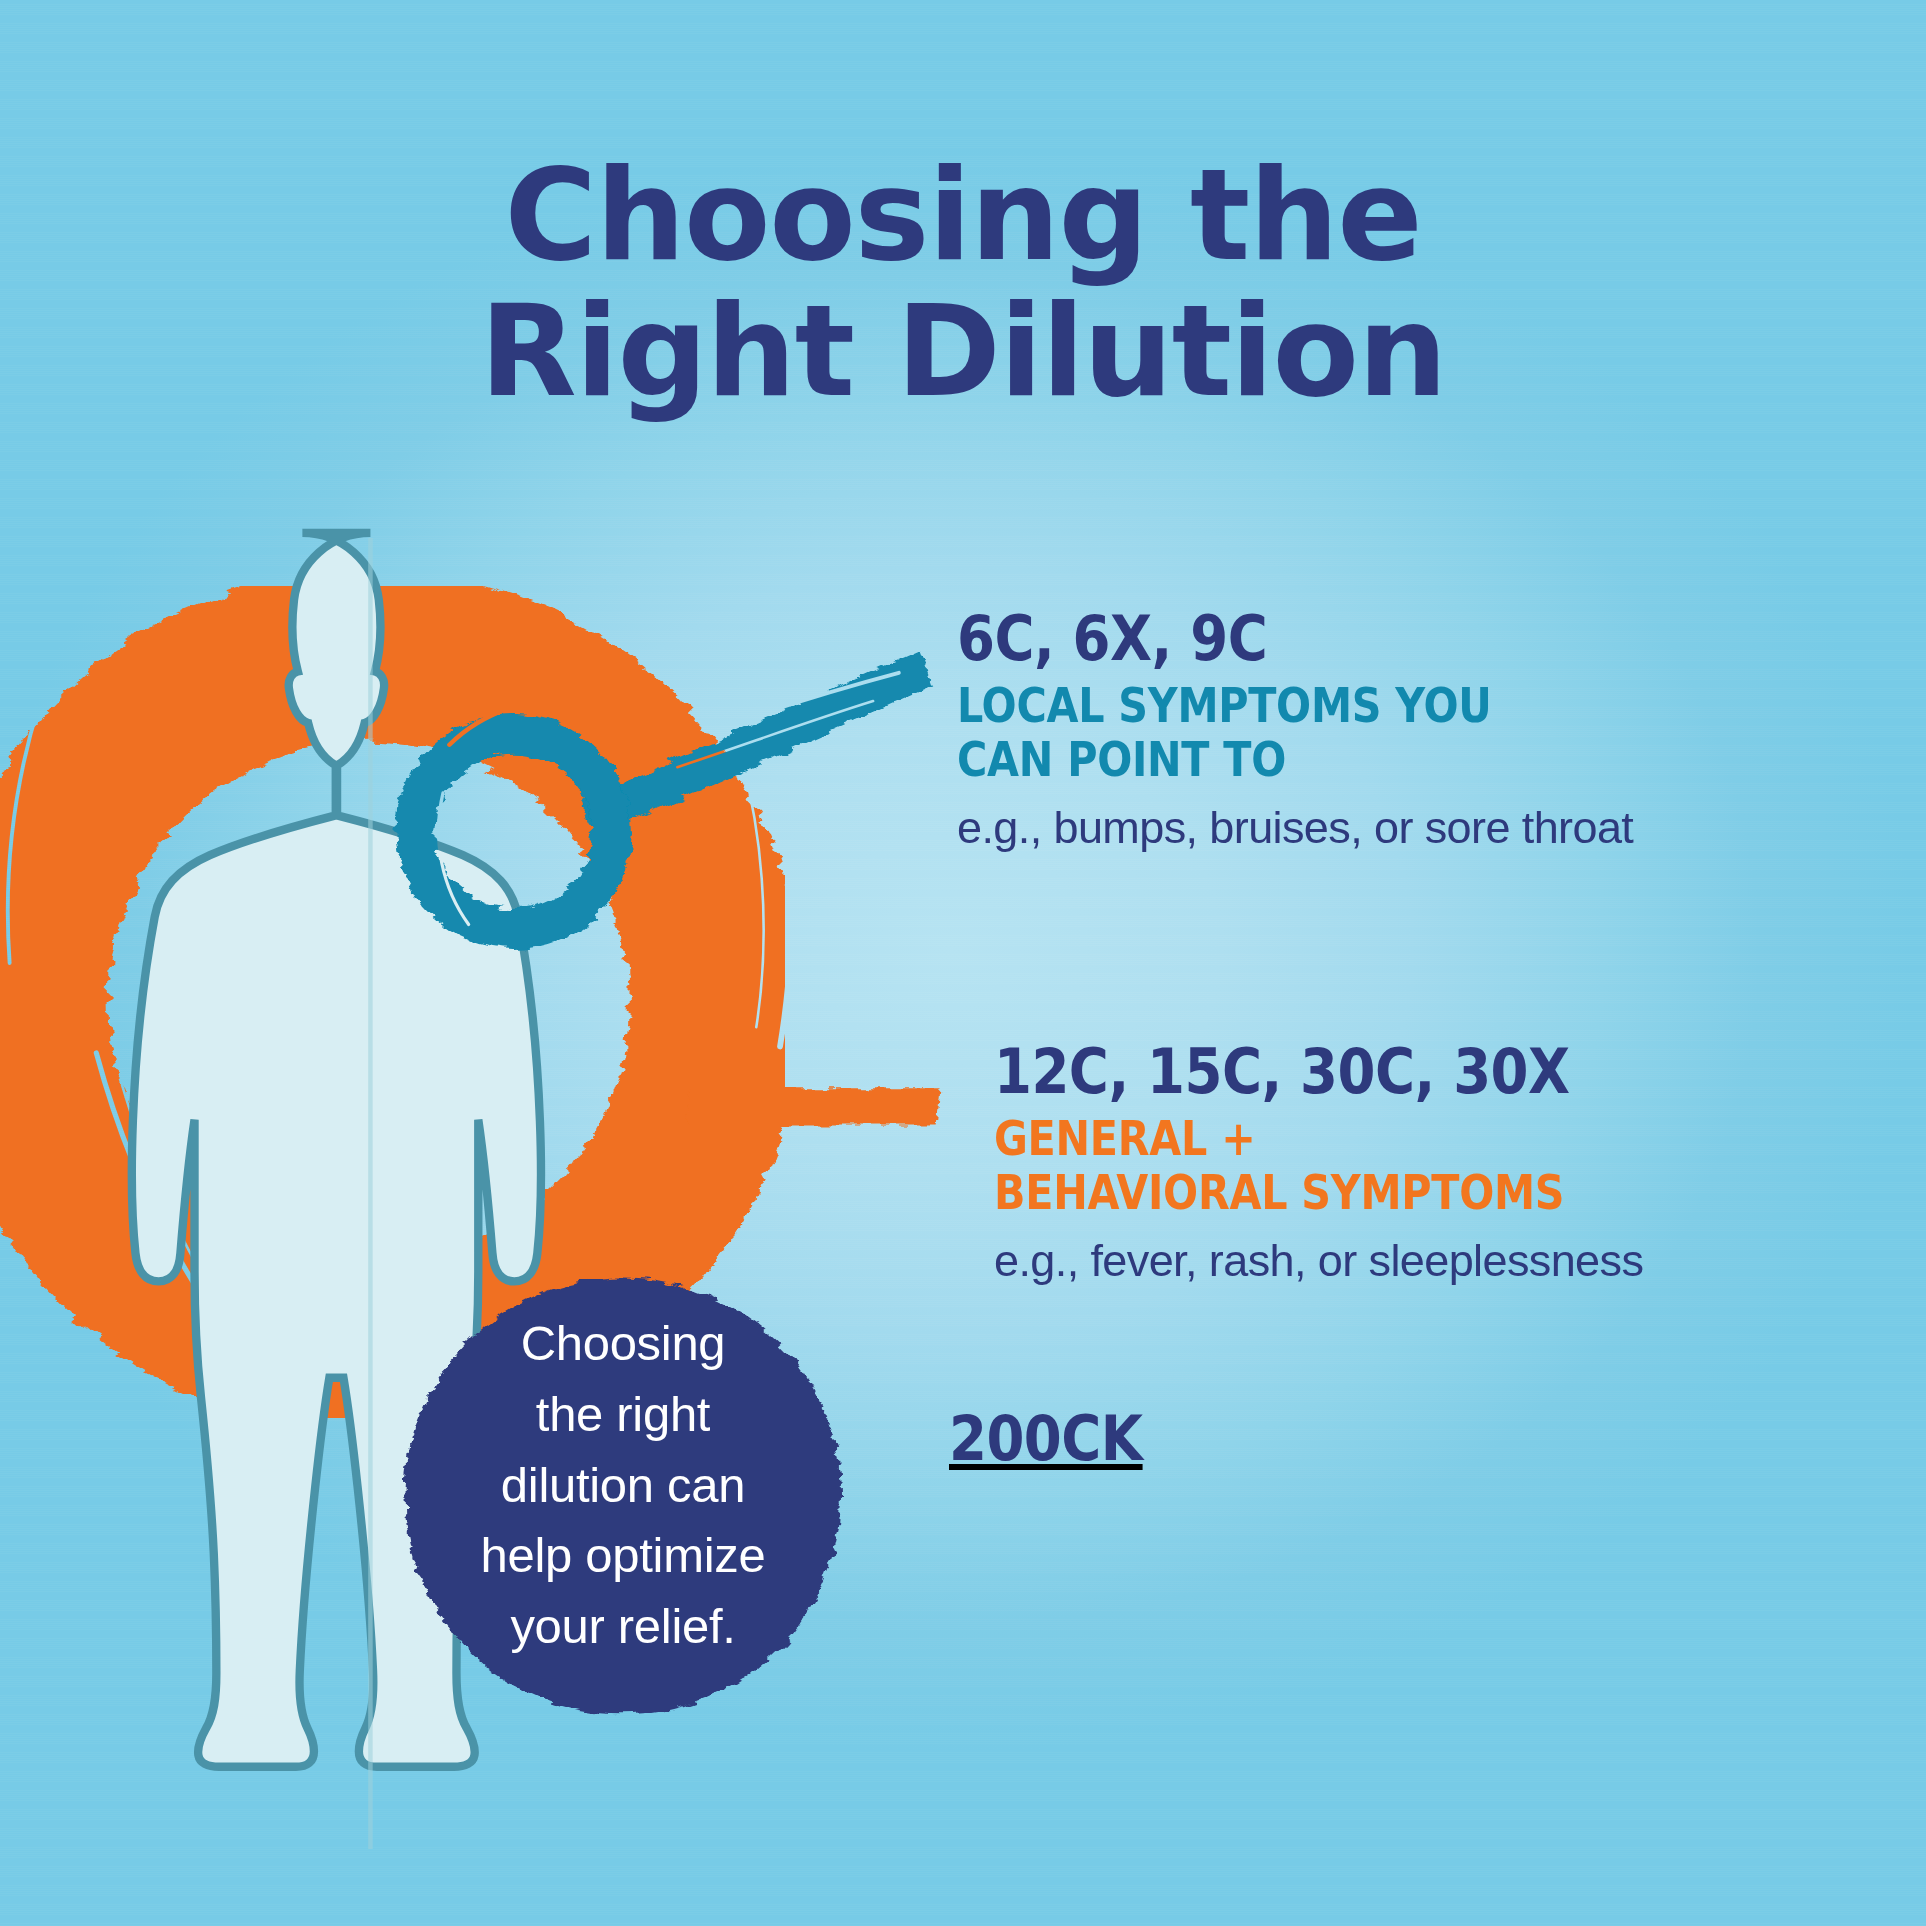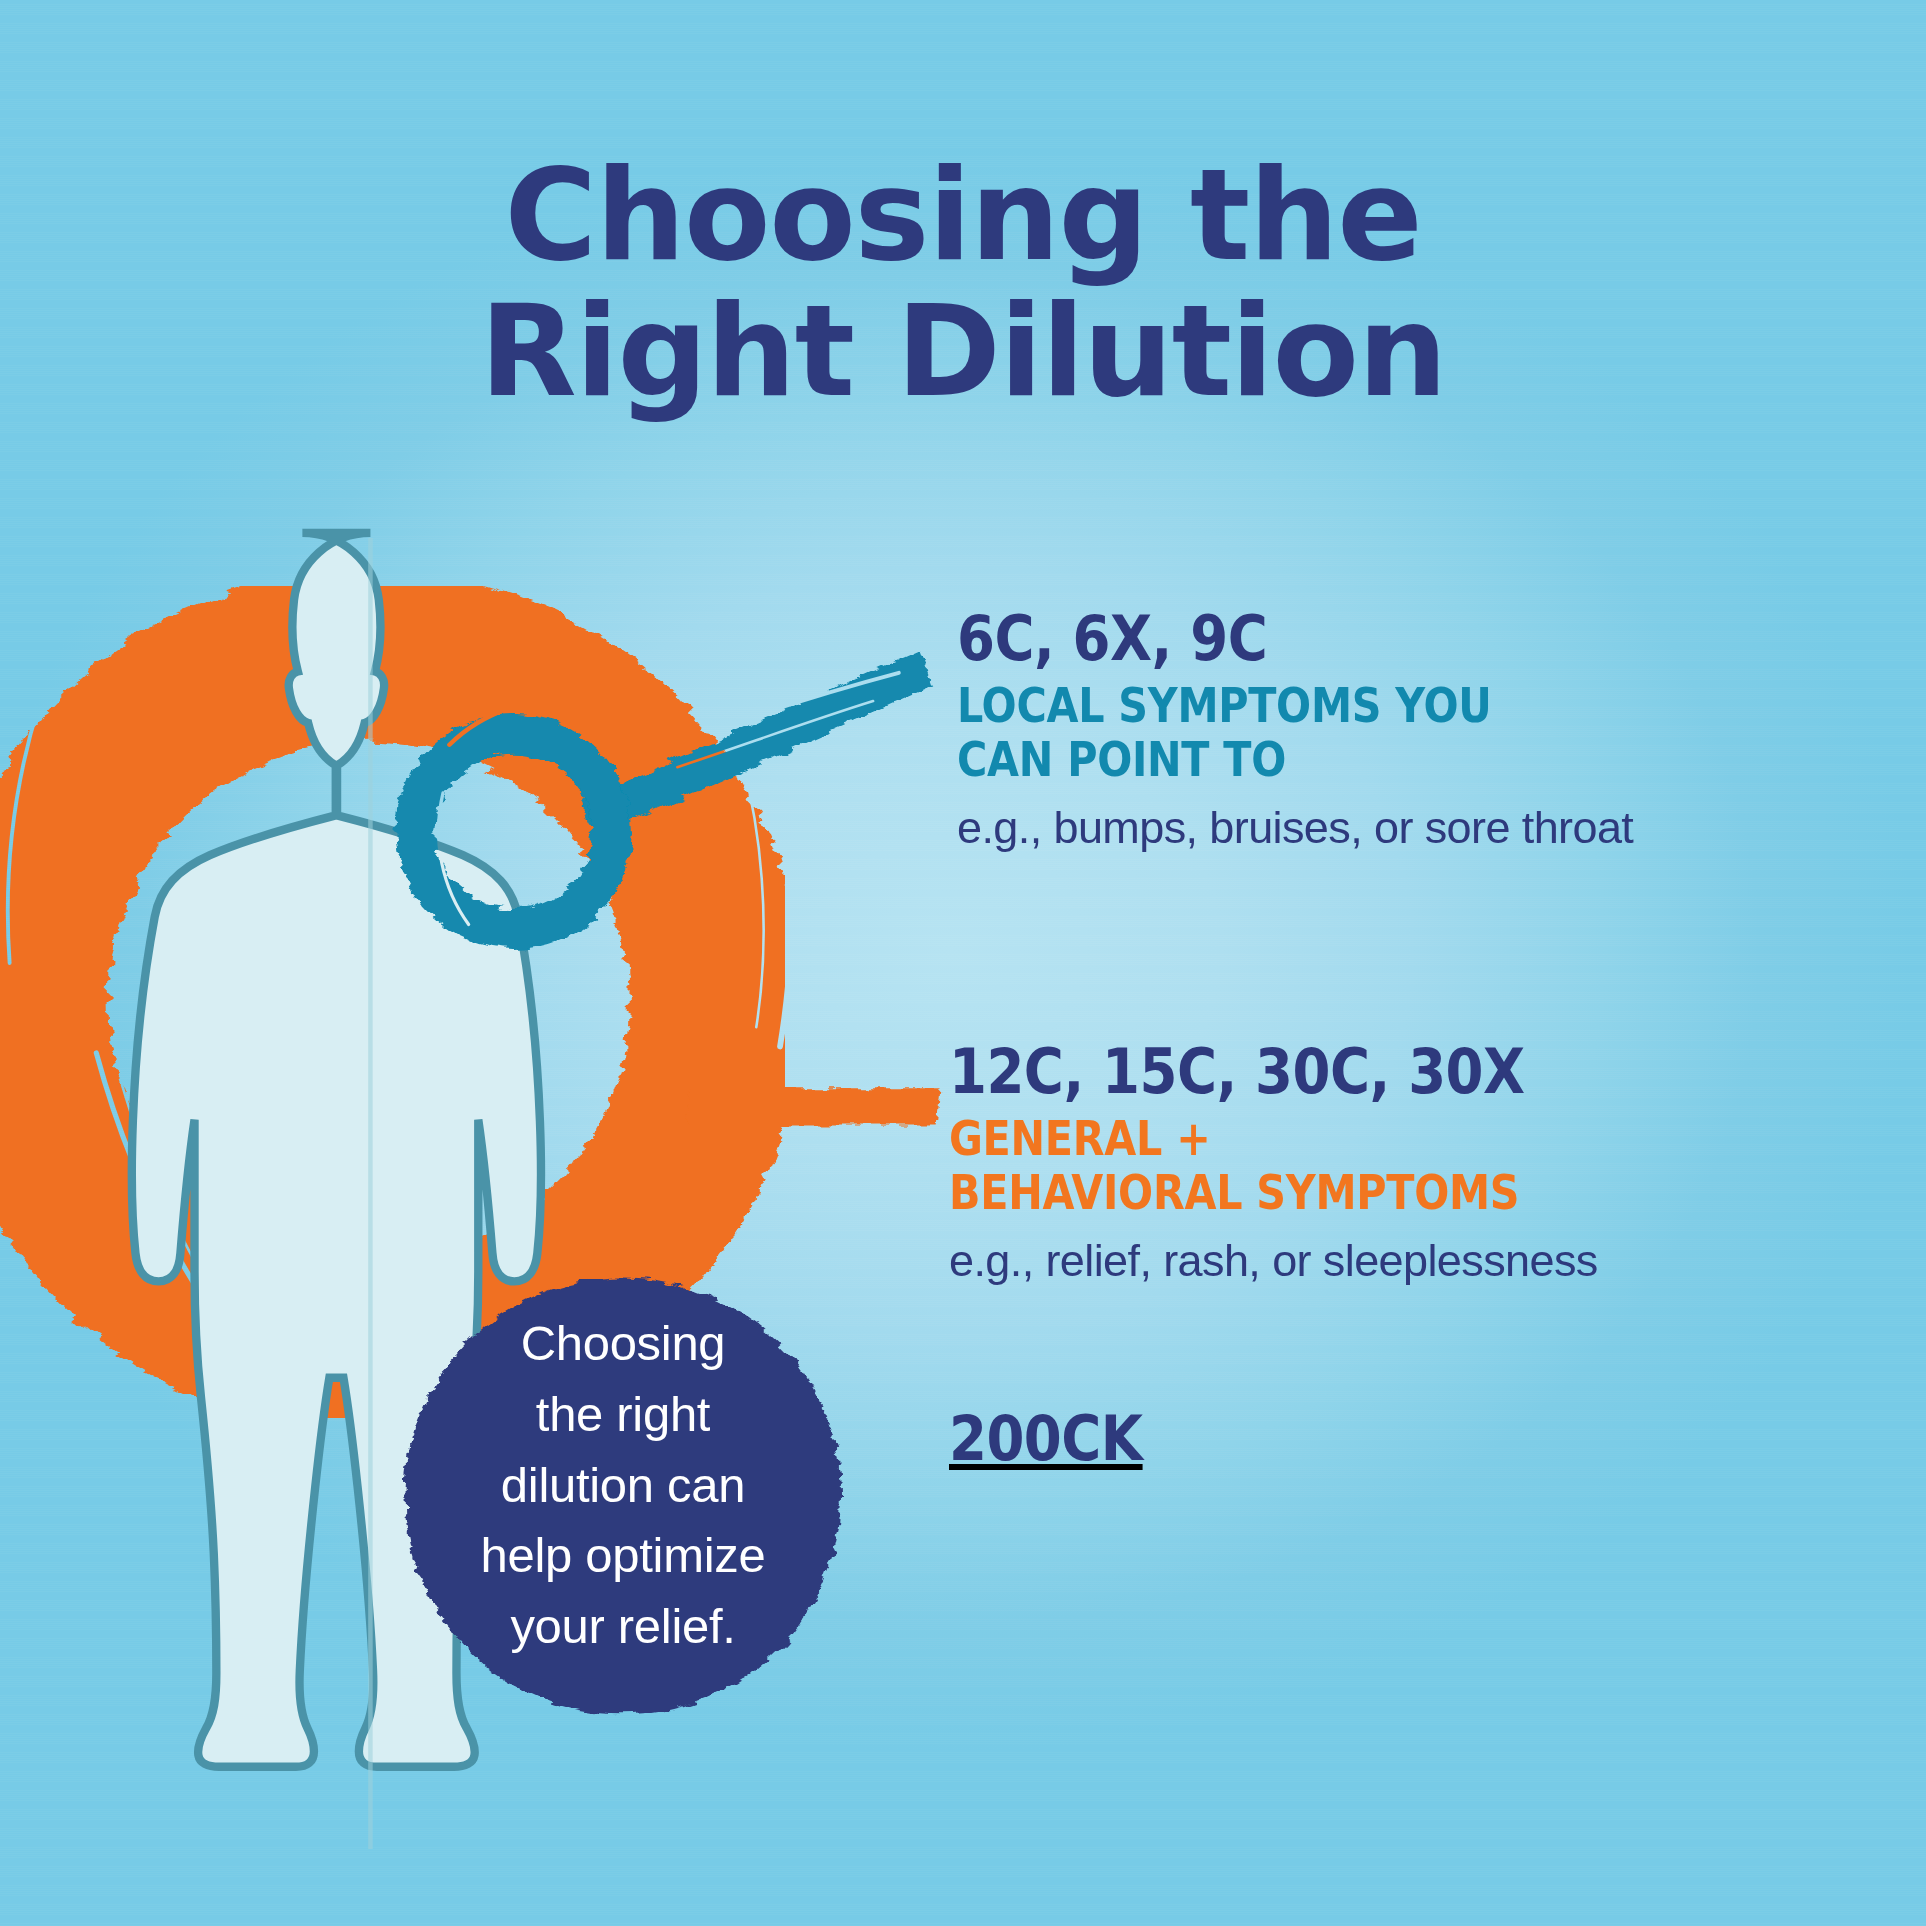--- a/index.html
+++ b/index.html
@@ -39,21 +39,21 @@
     font-size:126px;
     line-height:1.08;
     font-weight:700;
     letter-spacing:-1.3px;
     font-family:"DejaVu Sans", sans-serif;
   }
   .title .l2 { display:block; }
 
   .block { position:absolute; left:949px; width:925px; }
   #block-1 { top:607px;margin-left:8px; }
-  #block-2 { top:1040px; }
+  #block-2 { top:1040px;margin-left:45px; }
   #block-3 { top:1407px;text-decoration:underline; }
 
   .dilution {
     color:#2E3A7D;
     font-weight:700;
     font-size:62px;
     line-height:1.02;
     letter-spacing:-0.6px;
     font-family:"DejaVu Sans", sans-serif;
     white-space:nowrap;
@@ -289,21 +289,21 @@
     </div>
     <div class="example">e.g., bumps, bruises, or sore throat</div>
   </div>
 
   <div class="block" id="block-2">
     <div class="dilution">12C, 15C, 30C, 30X</div>
     <div class="kicker orange">
       <span>GENERAL +</span>
       <span>BEHAVIORAL SYMPTOMS</span>
     </div>
-    <div class="example">e.g., relief, rash, or sleeplessness</div>
+    <div class="example">e.g., fever, rash, or sleeplessness</div>
   </div>
 
   <div class="block" id="block-3">
     <div class="dilution">200CK</div>
   </div>
 
   <div id="badge-text">
     <span>Choosing</span>
     <span>the right</span>
     <span>dilution can</span>

